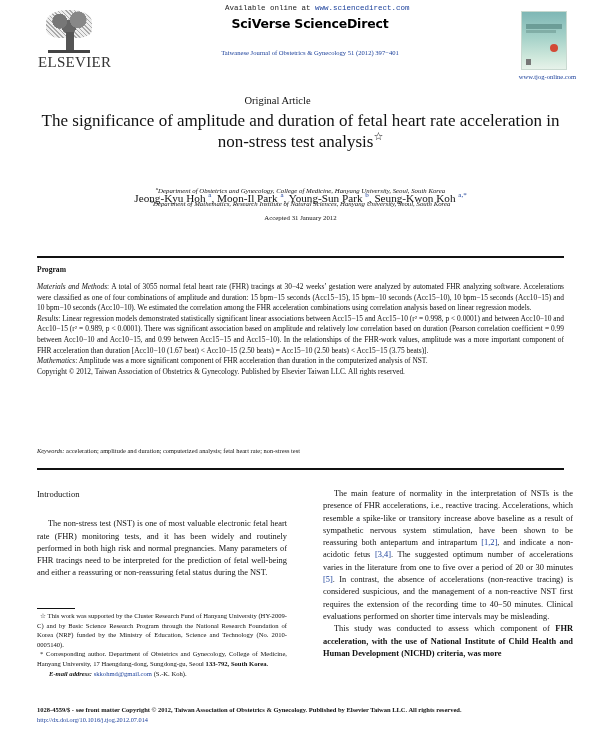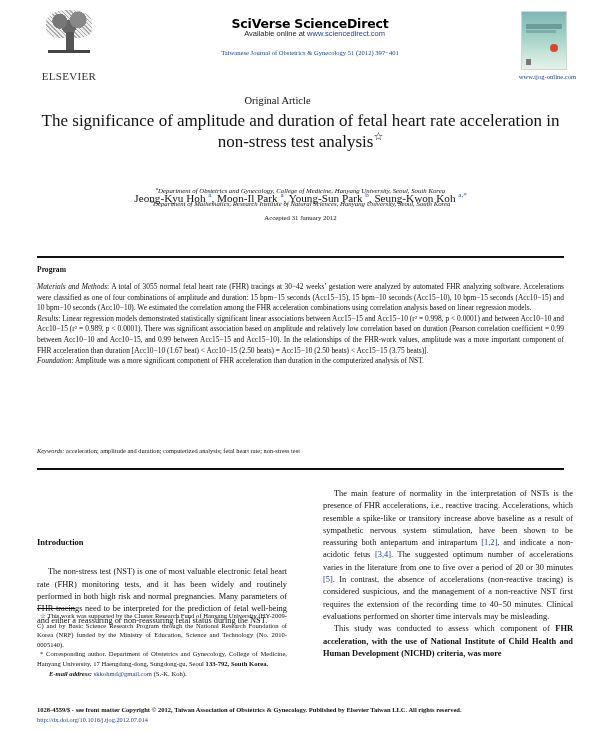--- a/index.html
+++ b/index.html
@@ -12,24 +12,24 @@
   #elsevier-logo { left: 38px; top: 10px; width: 62px; height: 68px; }
   #elsevier-logo .tree { width: 46px; height: 44px; margin: 0 auto; position: relative; }
   #elsevier-logo .canopy { position: absolute; left: 0; top: 0; width: 46px; height: 28px;
      background: radial-gradient(circle at 30% 40%, #777 0 20%, transparent 21%),
                  radial-gradient(circle at 70% 35%, #888 0 22%, transparent 23%),
                  radial-gradient(circle at 50% 60%, #666 0 25%, transparent 26%),
                  repeating-linear-gradient(45deg, #aaa 0 1px, #eee 1px 3px);
      border-radius: 45% 45% 30% 30%; }
   #elsevier-logo .trunk { position: absolute; left: 20px; top: 22px; width: 8px; height: 20px; background: #555; }
   #elsevier-logo .ground { position: absolute; left: 2px; top: 40px; width: 42px; height: 3px; background: #444; }
-  #elsevier-logo .wordmark { font-family: "Liberation Serif", serif; font-size: 11px; letter-spacing: 0.3px;
-     text-align: center; margin-top: 16px; color: #333; }
+  #elsevier-logo .wordmark { font-family: "Liberation Serif", serif; font-size: 15px; letter-spacing: 0.3px;
+     text-align: center; margin-top: 0; color: #333; }
 
-  #available-online { left: 225px; top: 4px; width: 160px; font-family: Liberation Sans, sans-serif; font-size: 7.5px; color: #222; text-align: right; white-space: nowrap; margin-top: 25px; }
+  #available-online { left: 225px; top: 4px; width: 160px; font-family: Liberation Mono, monospace; font-size: 7.5px; color: #222; text-align: right; white-space: nowrap; }
   #available-online .link { color: #1a3f9a; }
   #sciverse-title { left: 200px; top: 16px; width: 220px; text-align: center; font-family: "DejaVu Sans", sans-serif; font-weight: bold; font-size: 12.5px; color: #000000; letter-spacing: -0.2px; }
   #journal-citation { left: 160px; top: 49px; width: 300px; text-align: center; font-size: 6.6px; color: #1a3f9a; white-space: nowrap; }
 
   #journal-cover { left: 521px; top: 11px; width: 46px; height: 59px;
      background: linear-gradient(180deg, #7fb7b5 0%, #a6d2c9 45%, #cfe8dc 80%, #e7f2ea 100%);
      border: 1px solid #c9d9d0; }
   #journal-cover .cover-title { position: absolute; left: 4px; top: 12px; width: 36px; height: 5px; background: #5b8c86; opacity: .7; }
   #journal-cover .cover-title2 { position: absolute; left: 4px; top: 18px; width: 30px; height: 3px; background: #6e9993; opacity: .6; }
   #journal-cover .cover-badge { position: absolute; right: 8px; top: 32px; width: 8px; height: 8px; border-radius: 50%; background: #d24a36; }
@@ -56,21 +56,21 @@
   #abstract-body { left: 37px; top: 282px; width: 527px; font-size: 7.4px; line-height: 10.6px; text-align: justify; }
   #abstract-body p { margin: 0; }
   #abstract-body .label { font-style: italic; }
   #keywords { left: 37px; top: 447px; width: 527px; font-size: 6.4px; }
   #keywords .label { font-style: italic; }
 
   
   .col { width: 250px; font-size: 8.4px; line-height: 12.3px; text-align: justify; }
   #col-left { left: 37px; top: 488px; }
   #col-right { left: 323px; top: 488px; }
-  #intro-heading { font-weight: bold; font-size: 8.6px; margin-bottom: 18px; margin-top: 48px; }
+  #intro-heading { font-weight: normal; font-size: 8.6px; margin-bottom: 18px; }
   .indent { text-indent: 11px; }
   .ref { color: #1a3f9a; }
   .bold { font-weight: bold; }
 
   
   #footnote-rule { left: 37px; top: 608px; width: 38px; height: 1px; background: #111; }
   #footnotes { left: 37px; top: 611px; width: 250px; font-size: 6.6px; line-height: 9.6px; text-align: justify; }
   #footnotes .fn { text-indent: 3px; }
   #footnotes .email-label { font-style: italic; font-weight: bold; }
   #footnotes .email { color: #1a3f9a; }
@@ -123,21 +123,22 @@
 </div>
 
 <div id="accepted" class="abs">Accepted 31 January 2012</div>
 
 <div id="rule-top" class="abs rule"></div>
 
 <div id="abstract-heading" class="abs">Program</div>
 <div id="abstract-body" class="abs">
   <p><span class="label">Materials and Methods</span><span>: A total of 3055 normal fetal heart rate (FHR) tracings at 30−42 weeks’ gestation were analyzed by automated FHR analyzing software. Accelerations were classified as one of four combinations of amplitude and duration: 15 bpm−15 seconds (Acc15−15), 15 bpm−10 seconds (Acc15−10), 10 bpm−15 seconds (Acc10−15) and 10 bpm−10 seconds (Acc10−10). We estimated the correlation among the FHR acceleration combinations using correlation analysis based on linear regression models.</span></p>
   <p><span class="label">Results</span><span>: Linear regression models demonstrated statistically significant linear associations between Acc15−15 and Acc15−10 (r² = 0.998, p &lt; 0.0001) and between Acc10−10 and Acc10−15 (r² = 0.989, p &lt; 0.0001). There was significant association based on amplitude and relatively low correlation based on duration (Pearson correlation coefficient = 0.99 between Acc10−10 and Acc10−15, and 0.99 between Acc15−15 and Acc15−10). In the relationships of the FHR-work values, amplitude was a more important component of FHR acceleration than duration [Acc10−10 (1.67 beat) &lt; Acc10−15 (2.50 beats) = Acc15−10 (2.50 beats) &lt; Acc15−15 (3.75 beats)].</span></p>
-  <p><span class="label">Foundation</span><span>: Amplitude was a more significant component of FHR acceleration than duration in the computerized analysis of NST.</span></p>
+  <p><span class="label">Mathematics</span><span>: Amplitude was a more significant component of FHR acceleration than duration in the computerized analysis of NST.</span></p>
+  <p>Copyright © 2012, Taiwan Association of Obstetrics &amp; Gynecology. Published by Elsevier Taiwan LLC. All rights reserved.</p>
 </div>
 <div id="keywords" class="abs">
   <span class="label">Keywords:</span><span> acceleration; amplitude and duration; computerized analysis; fetal heart rate; non-stress test</span>
 </div>
 
 <div id="rule-bottom" class="abs rule"></div>
 
 <div id="col-left" class="abs col">
   <div id="intro-heading">Introduction</div>
   <p class="indent">The non-stress test (NST) is one of most valuable electronic fetal heart rate (FHR) monitoring tests, and it has been widely and routinely performed in both high risk and normal pregnancies. Many parameters of FHR tracings need to be interpreted for the prediction of fetal well-being and either a reassuring or non-reassuring fetal status during the NST.</p>

